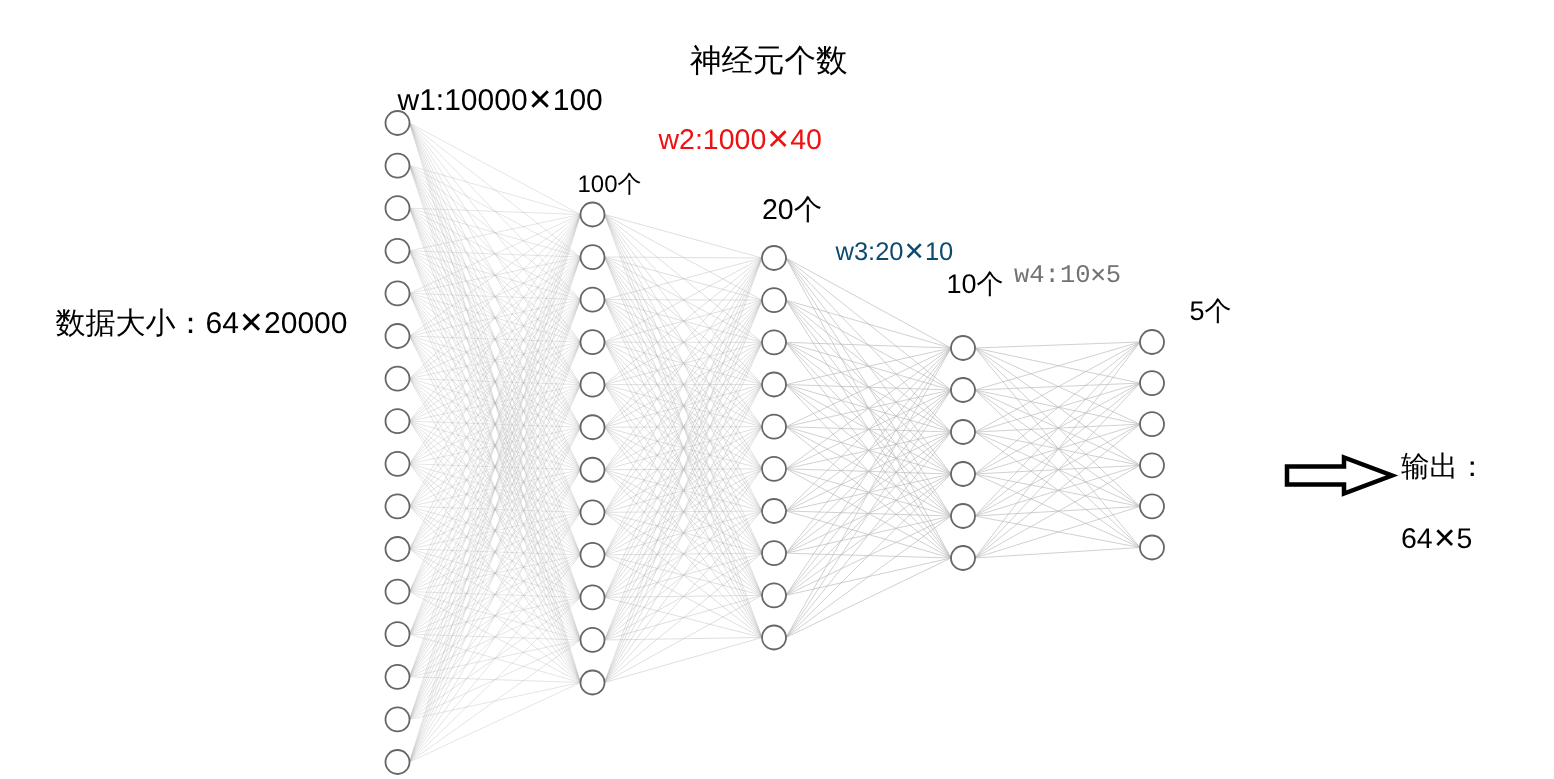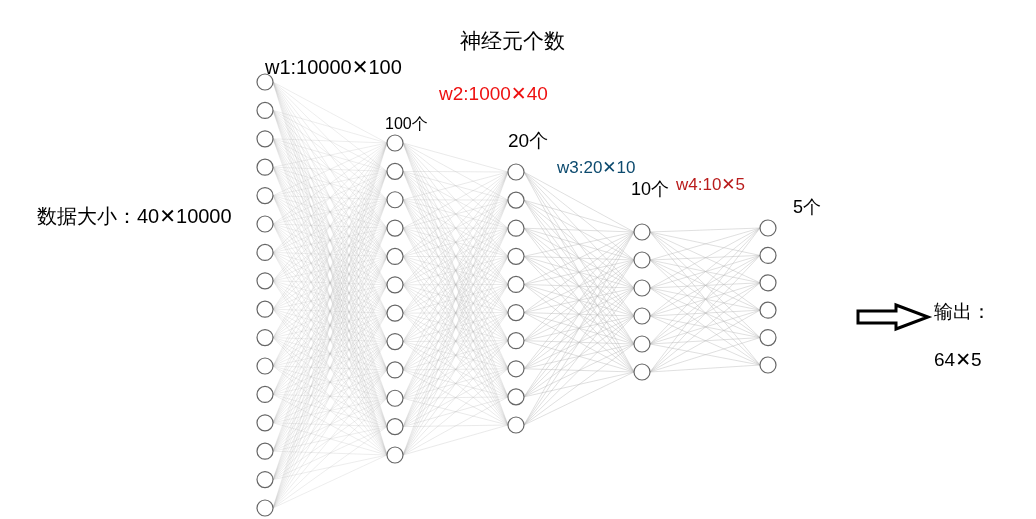--- a/index.html
+++ b/index.html
@@ -25,21 +25,21 @@
     position: absolute;
     white-space: nowrap;
     font-family: "Liberation Sans", "DejaVu Sans", sans-serif;
     color: #000000;
     line-height: 1;
   }
   #title-label      { left: 424px; top: 30px;  font-size: 21px; margin-left: 36px; }
   #w1-label         { left: 265px; top: 57px;  font-size: 20px; }
   #w2-label         { left: 439px; top: 84px;  font-size: 19px; color: #ee1111; }
   #w3-label         { left: 557px; top: 159px; font-size: 17px; color: #0c4a6e; }
-  #w4-label         { left: 676px; top: 176px; font-size: 17px; color: #b91c1c; }
+  #w4-label         { left: 676px; top: 176px; font-size: 17px; color: #737373; font-family: Liberation Mono, monospace; }
   #layer2-count     { left: 385px; top: 116px; font-size: 16px; }
   #layer3-count     { left: 508px; top: 131px; font-size: 19px; }
   #layer4-count     { left: 631px; top: 180px; font-size: 18px; }
   #layer5-count     { left: 793px; top: 198px; font-size: 18px; }
   #input-size-label { left: 37px;  top: 206px; font-size: 20px; }
   #output-label     { left: 934px; top: 302px; font-size: 19px; }
   #output-value     { left: 934px; top: 350px; font-size: 19px; }
 </style>
 </head>
 <body>
@@ -514,15 +514,15 @@
 
 <div class="lbl" id="title-label">神经元个数</div>
 <div class="lbl" id="w1-label">w1:10000✕100</div>
 <div class="lbl" id="w2-label">w2:1000✕40</div>
 <div class="lbl" id="w3-label">w3:20✕10</div>
 <div class="lbl" id="w4-label">w4:10✕5</div>
 <div class="lbl" id="layer2-count">100个</div>
 <div class="lbl" id="layer3-count">20个</div>
 <div class="lbl" id="layer4-count">10个</div>
 <div class="lbl" id="layer5-count">5个</div>
-<div class="lbl" id="input-size-label">数据大小：40✕10000</div>
+<div class="lbl" id="input-size-label">数据大小：64✕20000</div>
 <div class="lbl" id="output-label">输出：</div>
 <div class="lbl" id="output-value">64✕5</div>
 
 </body></html>

